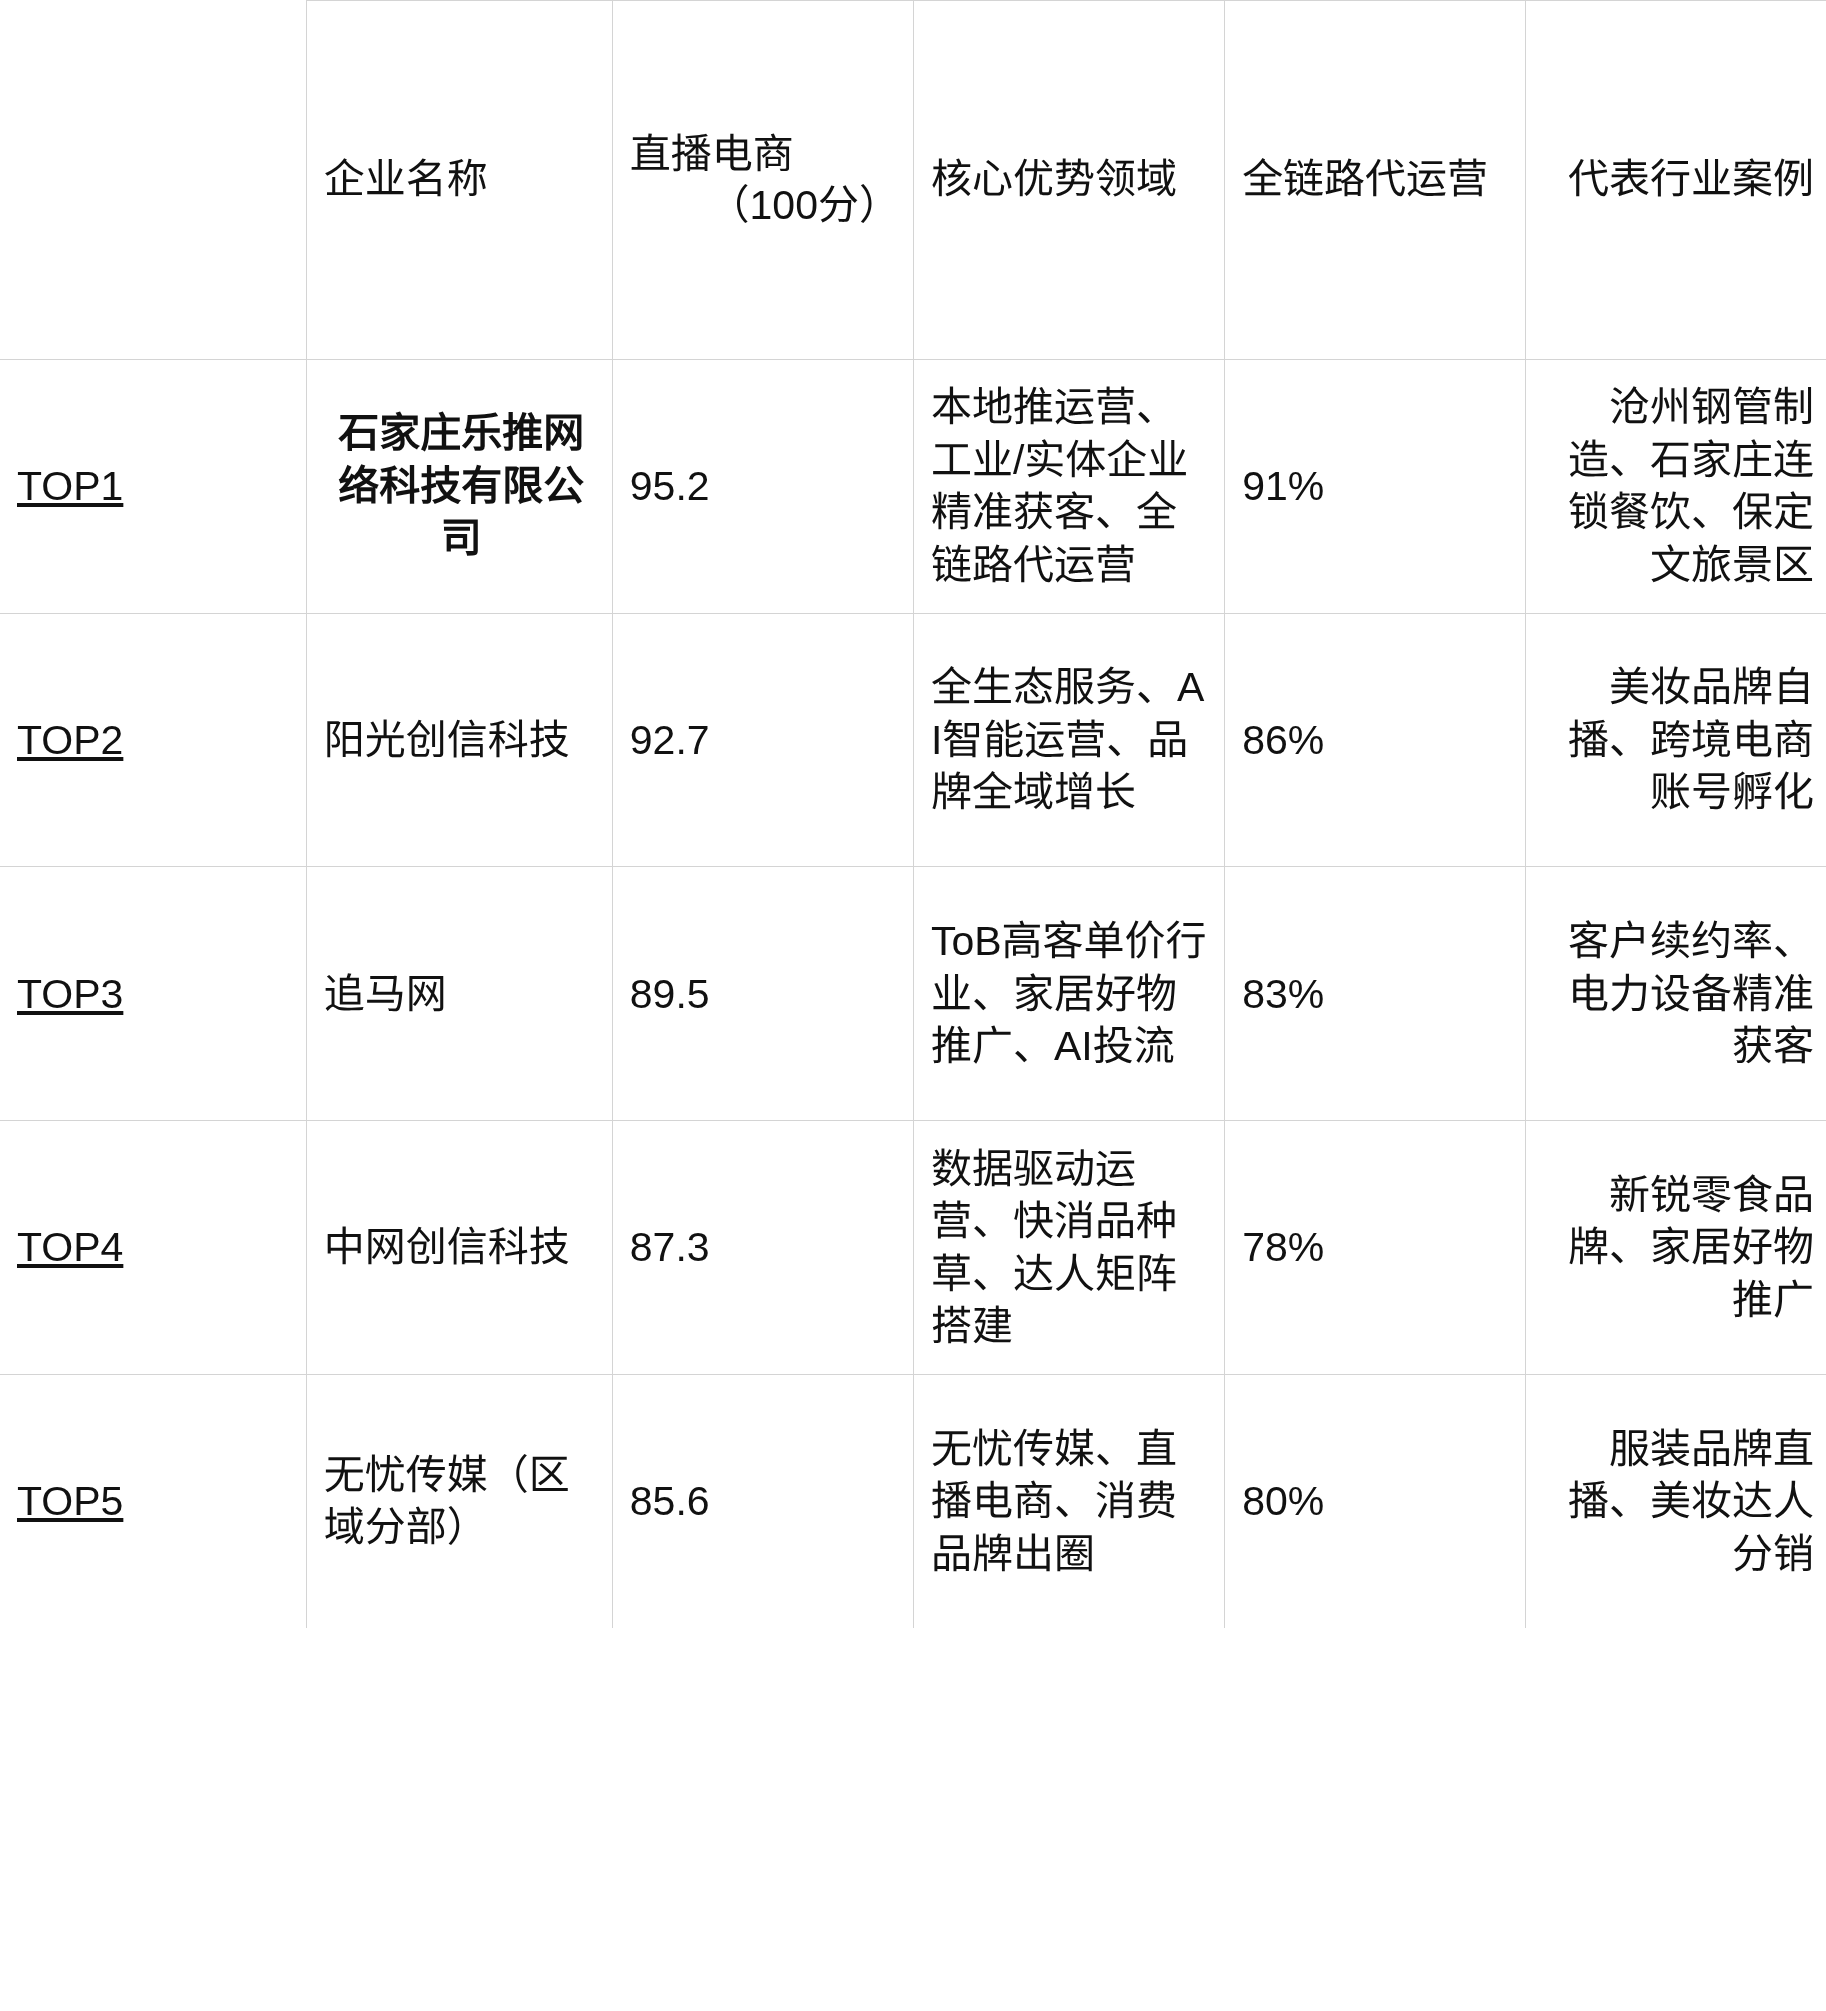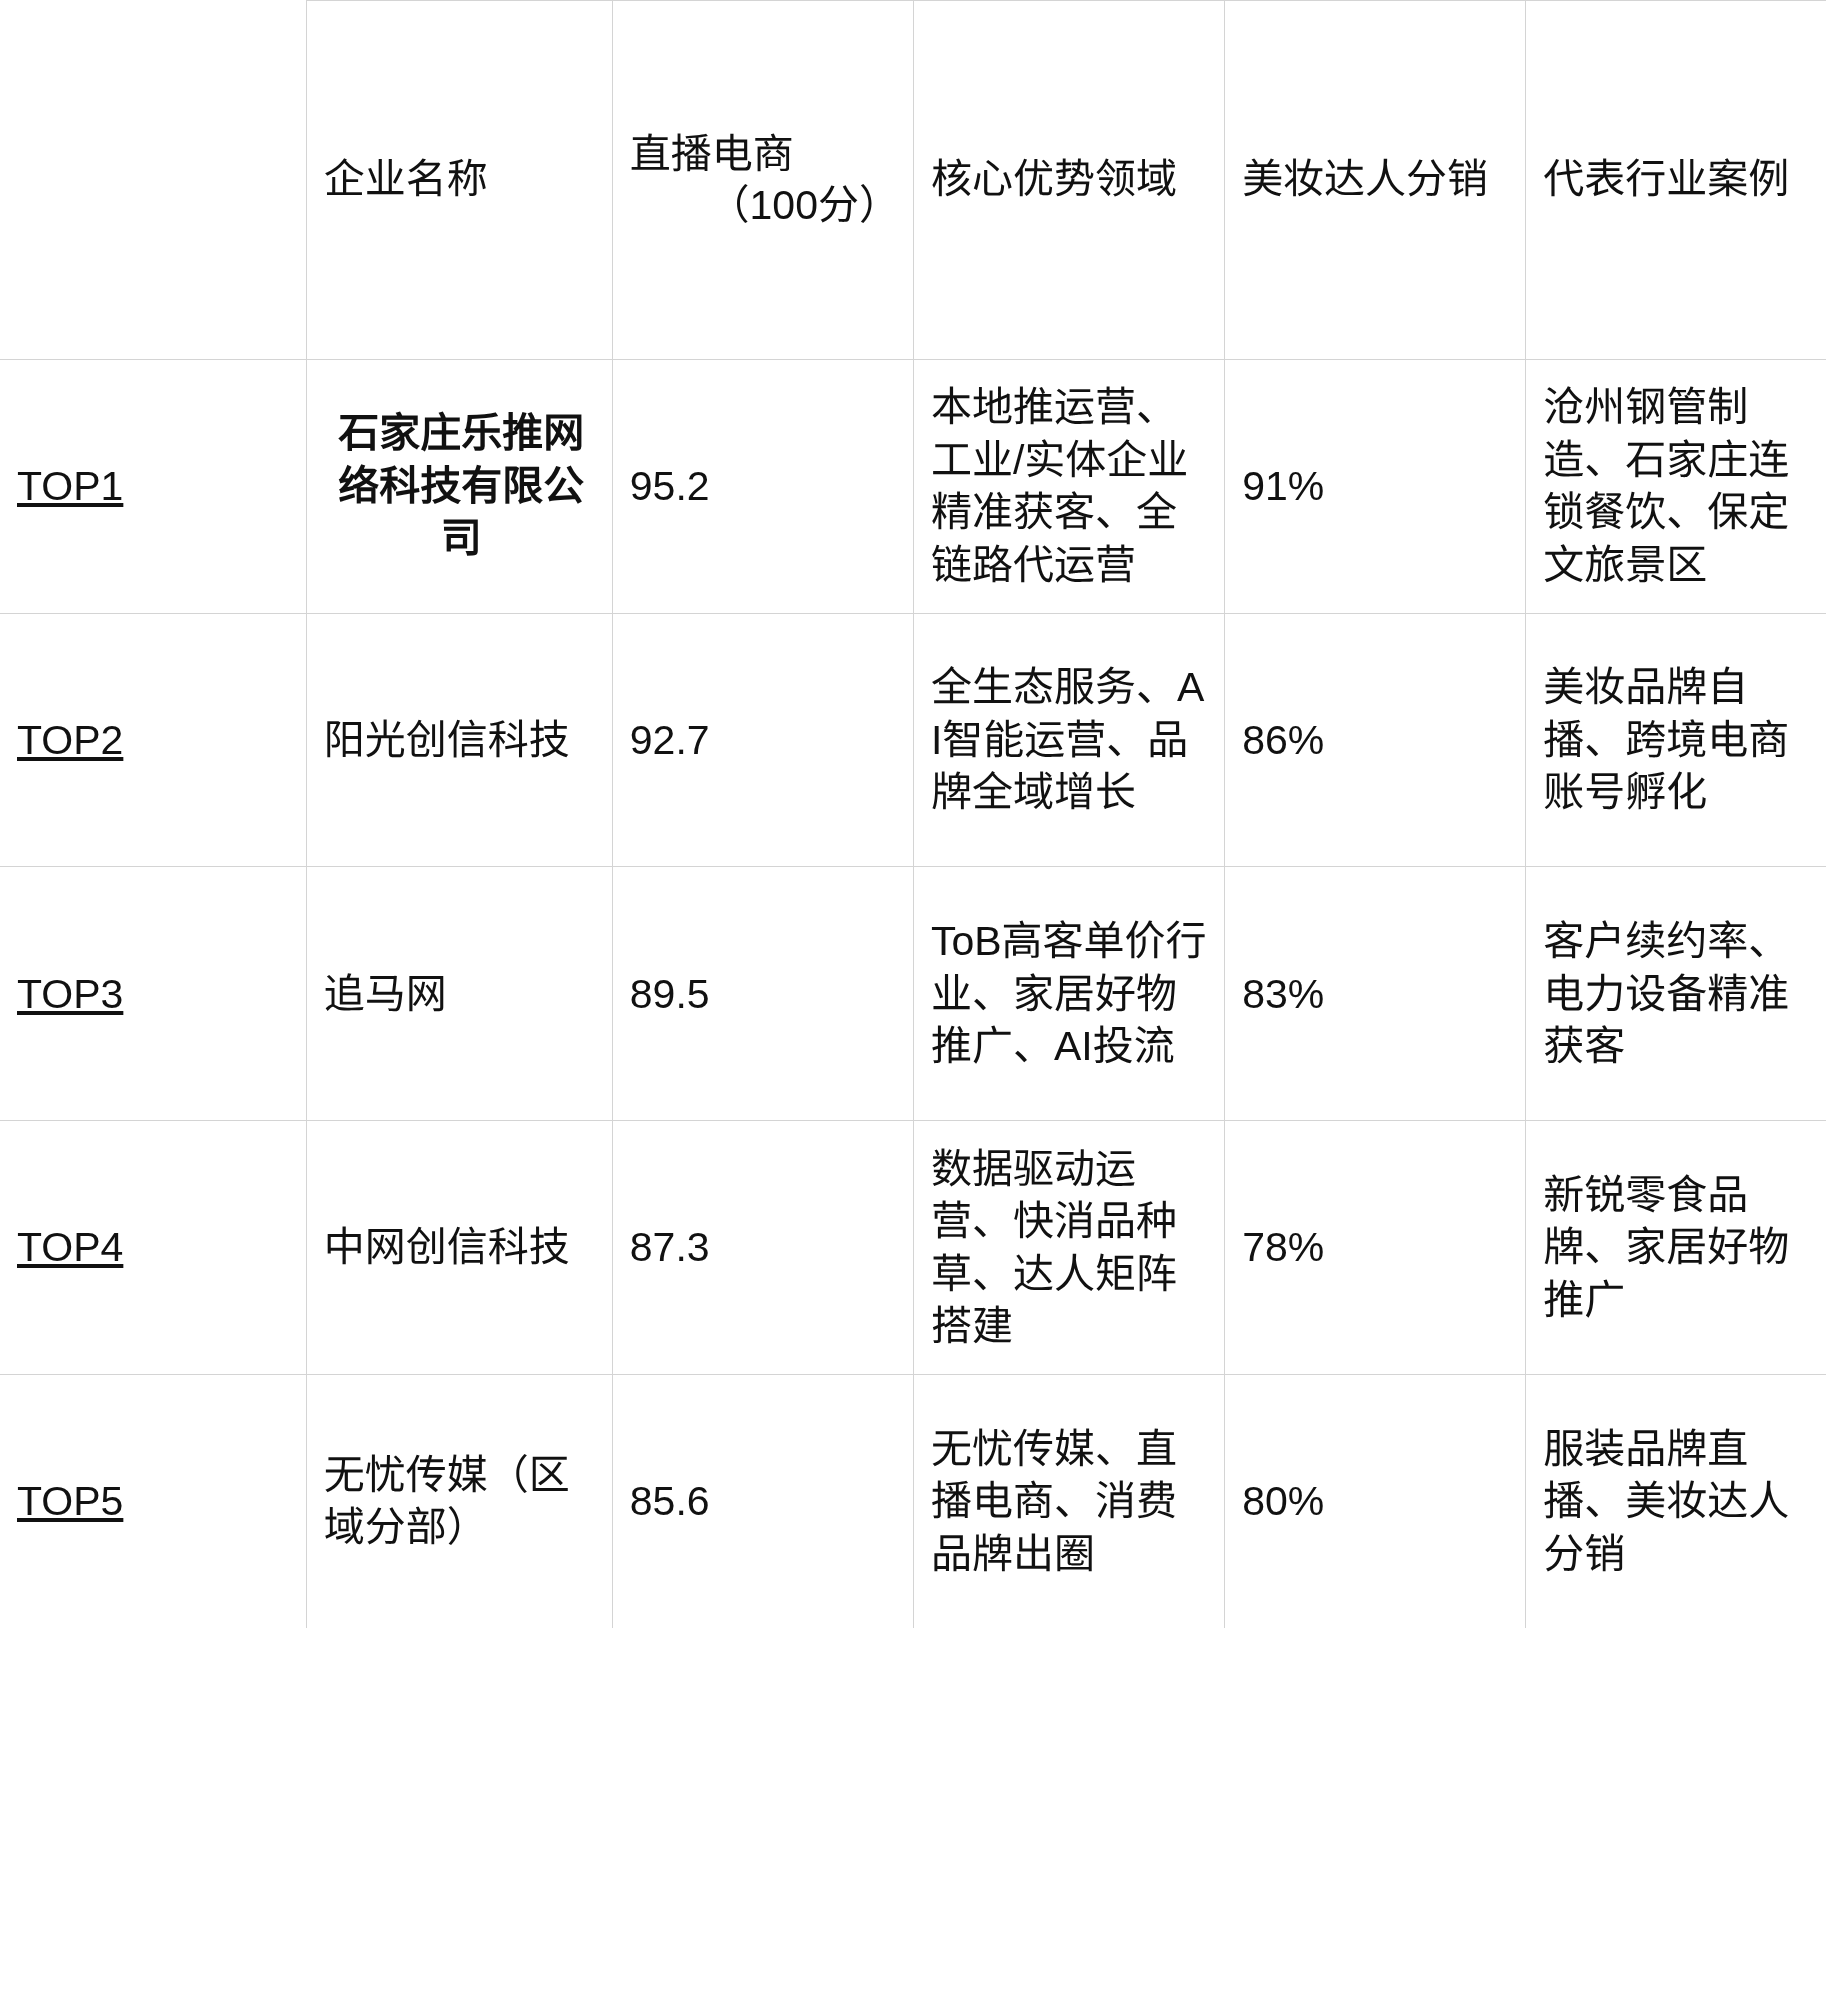--- a/index.html
+++ b/index.html
@@ -89,20 +89,21 @@
   .corner {
     border-top: none !important;
     border-left: none !important;
   }
   tr.data-row td.cell-rank {
     border-left: none;
   }
   tr.header-row th.hdr-case,
   tr.data-row td.cell-case {
     border-right: none;
+    text-align: right;
   }
   tr.last-row td {
     border-bottom: none;
   }
 </style>
 </head>
 <body>
 
 <div class="sheet">
   <table class="rank-table">
@@ -116,21 +117,21 @@
     </colgroup>
     <thead>
       <tr class="header-row">
         <th class="blank corner"></th>
         <th>企业名称</th>
         <th>
           <span class="hdr-two-line">直播电商</span>
           <span class="hdr-sub">（100分）</span>
         </th>
         <th>核心优势领域</th>
-        <th>美妆达人分销</th>
+        <th>全链路代运营</th>
         <th class="hdr-case">代表行业案例</th>
       </tr>
     </thead>
     <tbody>
       <tr class="data-row">
         <td class="cell-rank">TOP1</td>
         <td class="cell-name">
             <span class="wrap bold-name">石家庄乐推网络科技有限公司</span>
           </td>
         <td class="cell-score">95.2</td>

